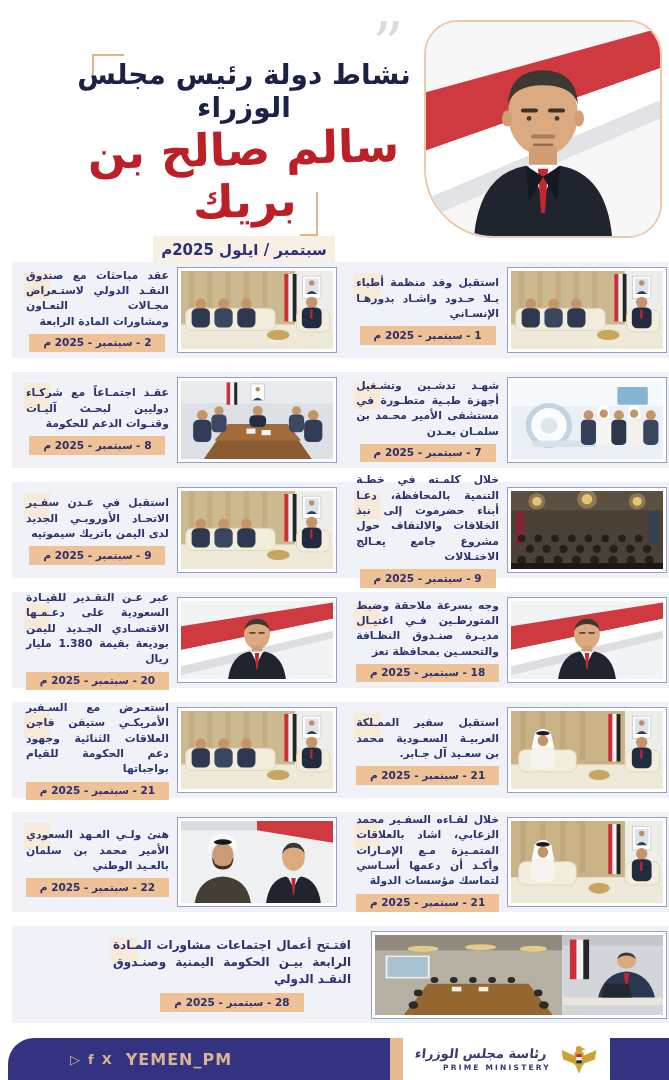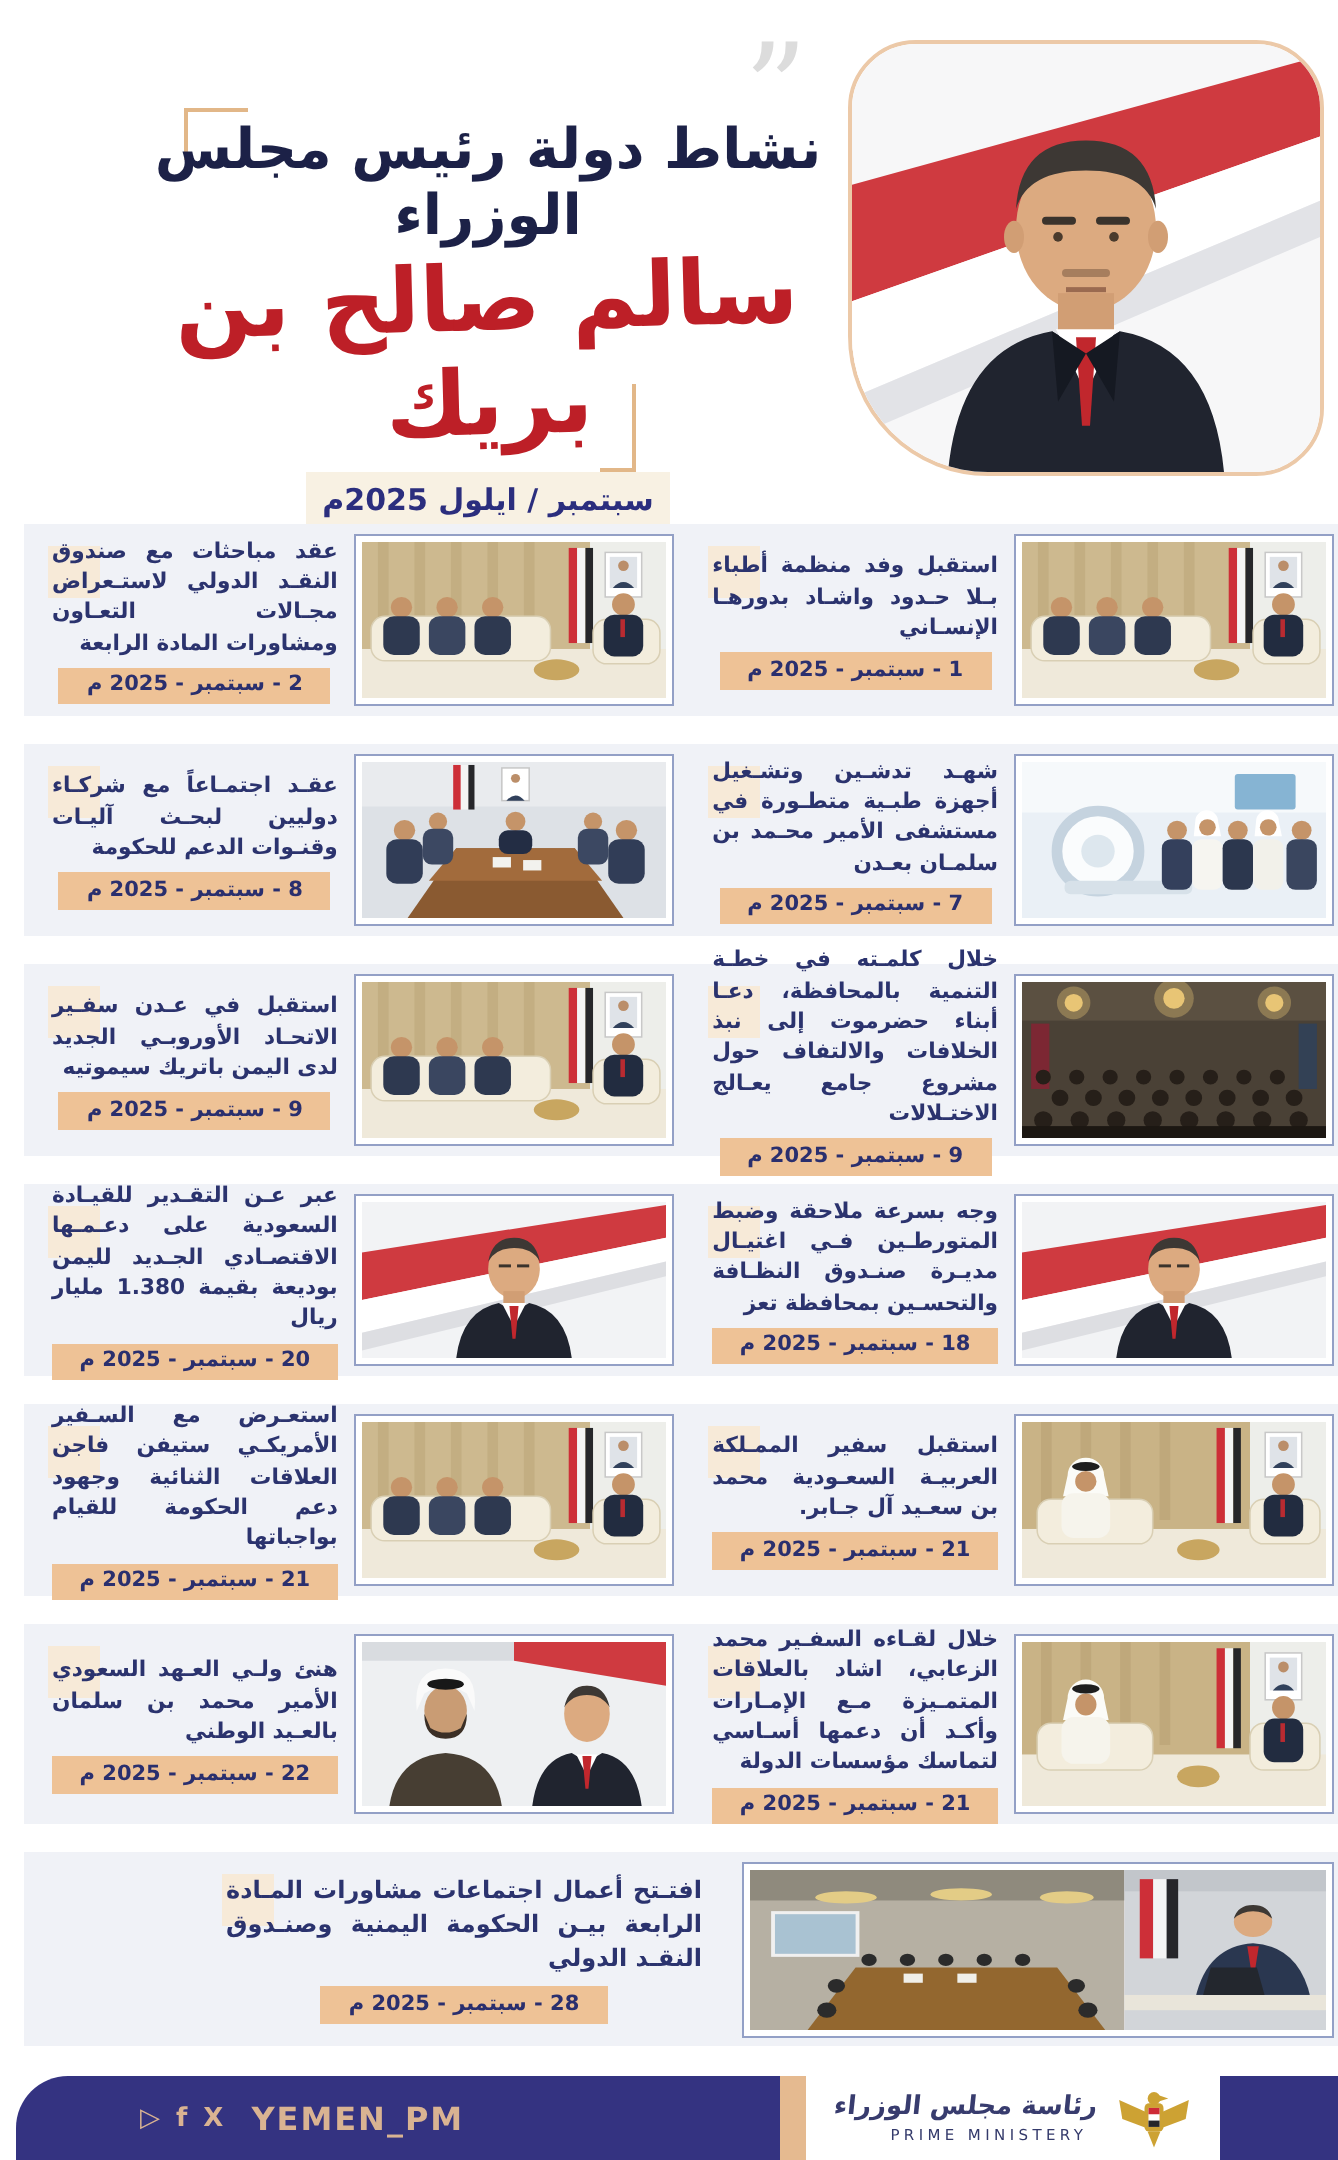--- a/index.html
+++ b/index.html
@@ -51,21 +51,21 @@
   footer{position:absolute;bottom:0;left:0;width:669px;height:42px;}
   .f-bar{position:absolute;left:8px;top:0;bottom:0;width:382px;background:#343381;
          border-top-left-radius:26px;display:flex;align-items:center;direction:ltr;
          padding-left:62px;gap:8px;box-sizing:border-box;color:#d9b392;}
   .f-icon{font-size:13px;font-weight:bold;line-height:1;}
   .f-handle{font-size:16px;font-weight:bold;letter-spacing:1px;margin-left:6px;}
   .f-stripe{position:absolute;left:390px;top:0;bottom:0;width:13px;background:#e5ba90;}
   .f-logo{position:absolute;left:403px;top:0;bottom:0;width:207px;display:flex;direction:ltr;
           align-items:center;justify-content:center;gap:9px;}
   .f-ar{font-size:13px;font-weight:bold;color:#383c6e;transform:skewX(-6deg);}
-  .f-en{font-size:7.5px;letter-spacing:2.2px;color:#343a6b;font-weight:normal;margin-top:2px;margin-left:28px;}
+  .f-en{font-size:7.5px;letter-spacing:2.2px;color:#343a6b;font-weight:bold;margin-top:2px;margin-left:28px;}
   .f-eagle{width:38px;height:33px;}
   .f-right{position:absolute;left:610px;right:0;top:0;bottom:0;background:#343381;}
 </style>
 </head>
 <body>
 
 <svg width="0" height="0" style="position:absolute" aria-hidden="true">
   <defs>
     <symbol id="scene-meeting" viewBox="0 0 200 105">
       <rect width="200" height="105" fill="#cdb98f"></rect>

